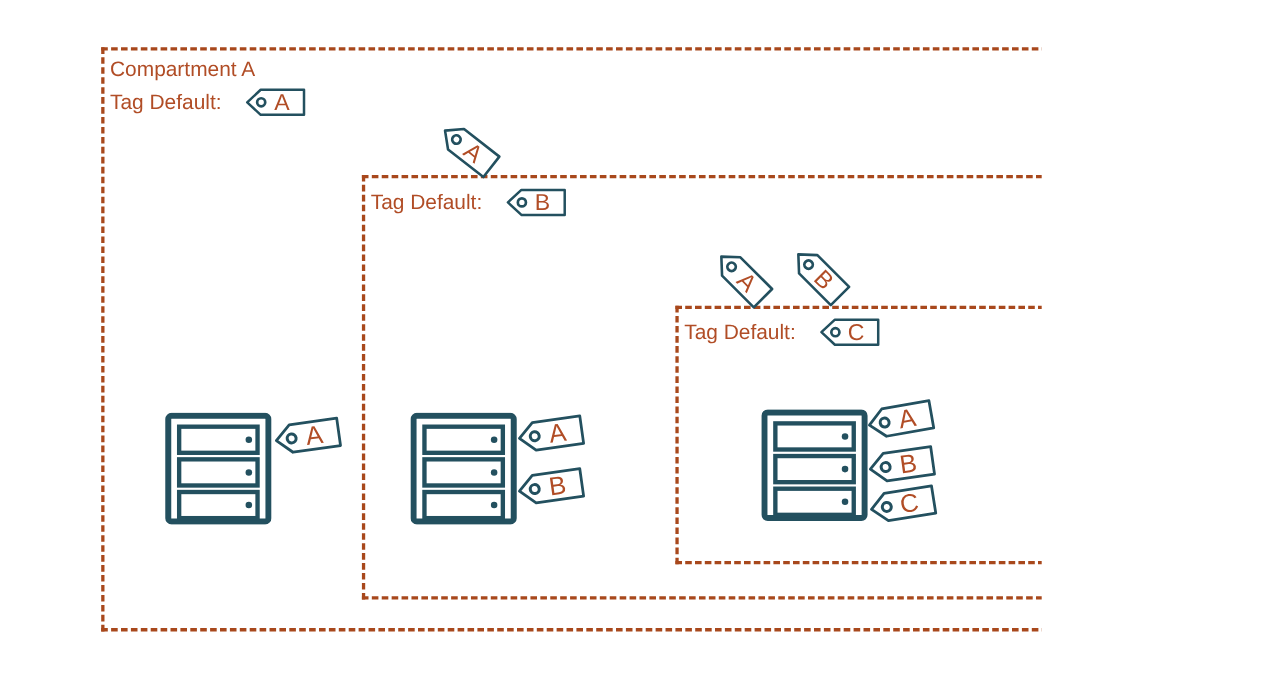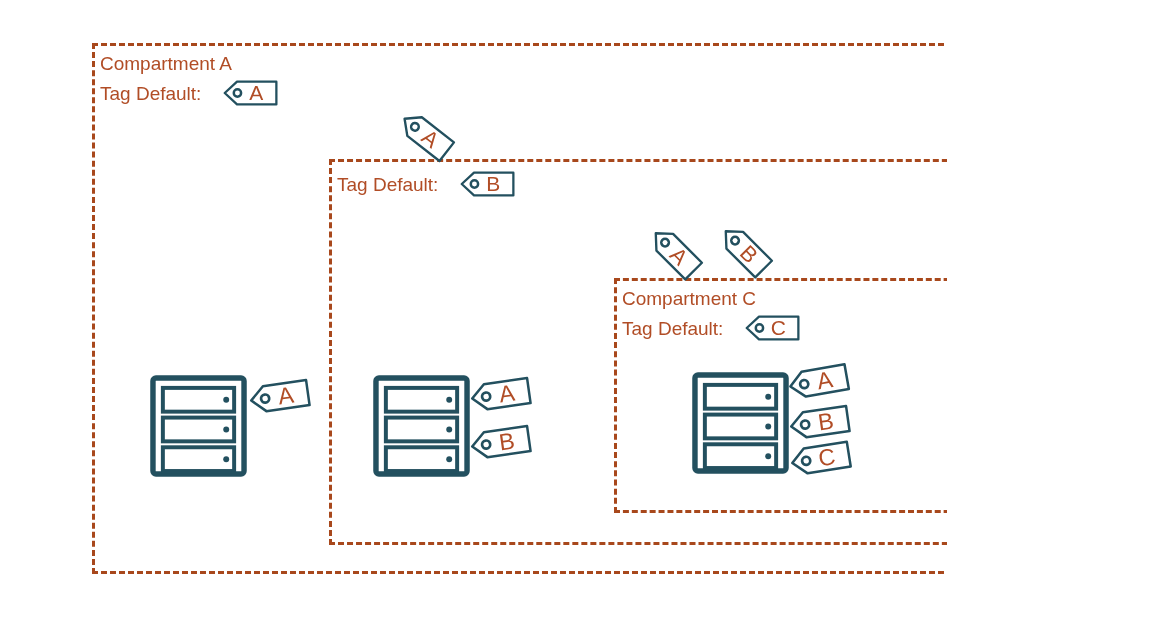--- a/index.html
+++ b/index.html
@@ -107,21 +107,20 @@
       <span>Tag Default:</span>
       <svg class="tag tag-inline" viewBox="0 0 64 32">
         <polygon class="tag-shape" points="2,16 16,3 61,3 61,29 16,29"></polygon>
         <circle class="tag-hole" cx="16.5" cy="16" r="4.2"></circle>
         <text class="tag-letter" x="38" y="24" text-anchor="middle">B</text>
       </svg>
     </div>
   </div>
 
   <div class="comp-label label-c">
-    <div>Compartment C</div>
     <div class="tag-default-row">
       <span>Tag Default:</span>
       <svg class="tag tag-inline" viewBox="0 0 64 32">
         <polygon class="tag-shape" points="2,16 16,3 61,3 61,29 16,29"></polygon>
         <circle class="tag-hole" cx="16.5" cy="16" r="4.2"></circle>
         <text class="tag-letter" x="38" y="24" text-anchor="middle">C</text>
       </svg>
     </div>
   </div>
 

